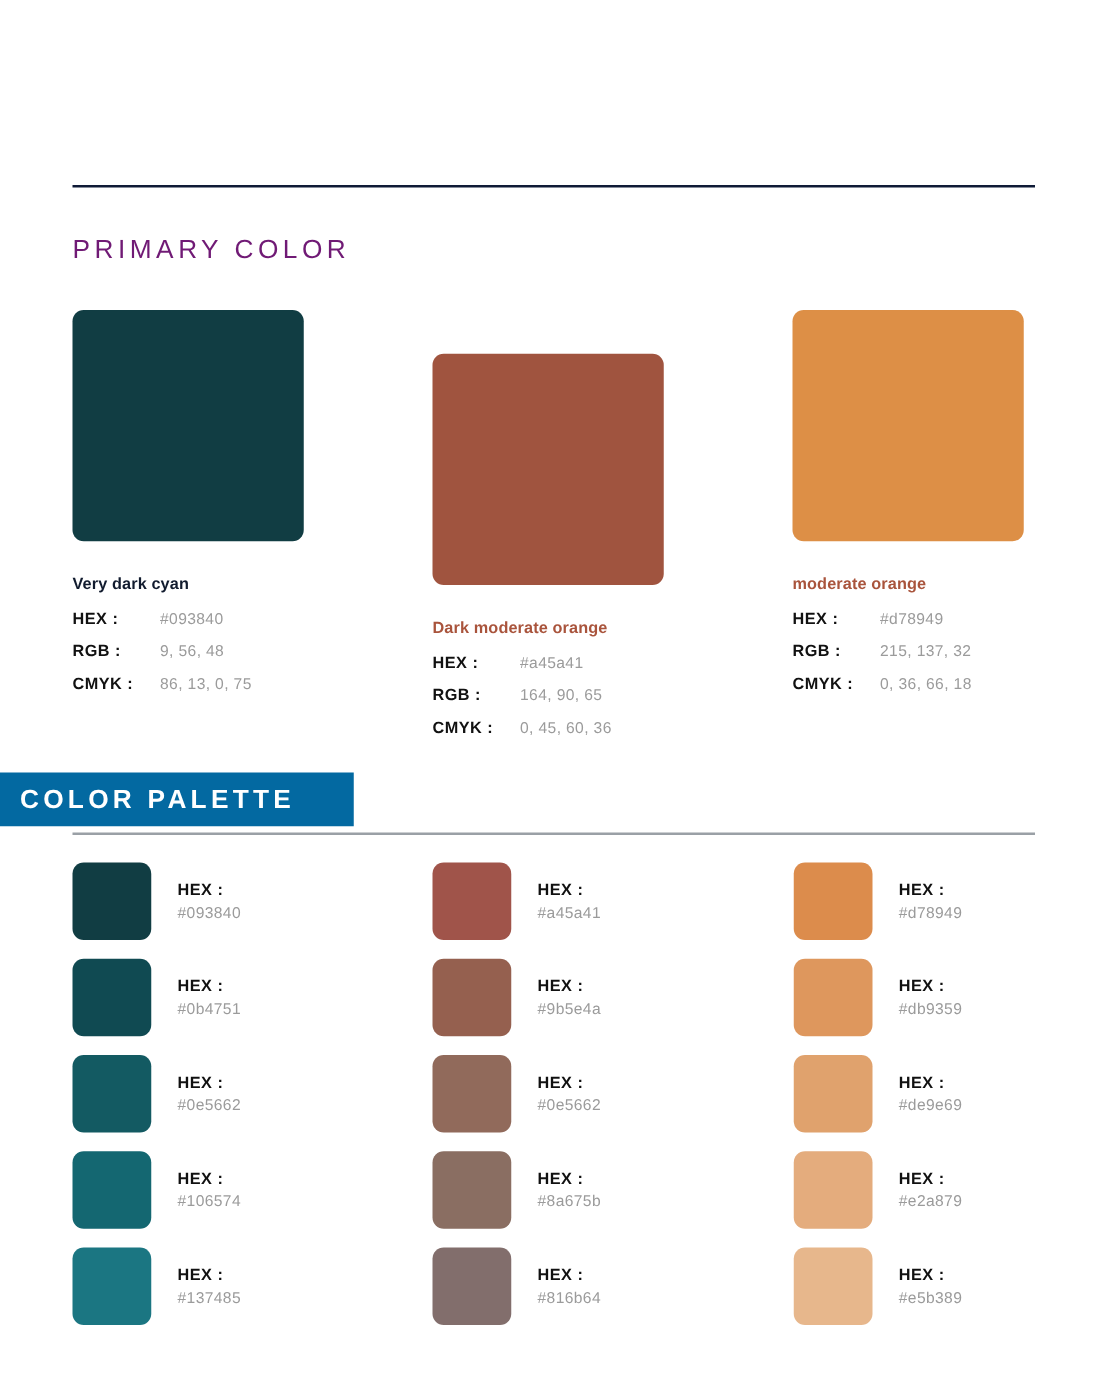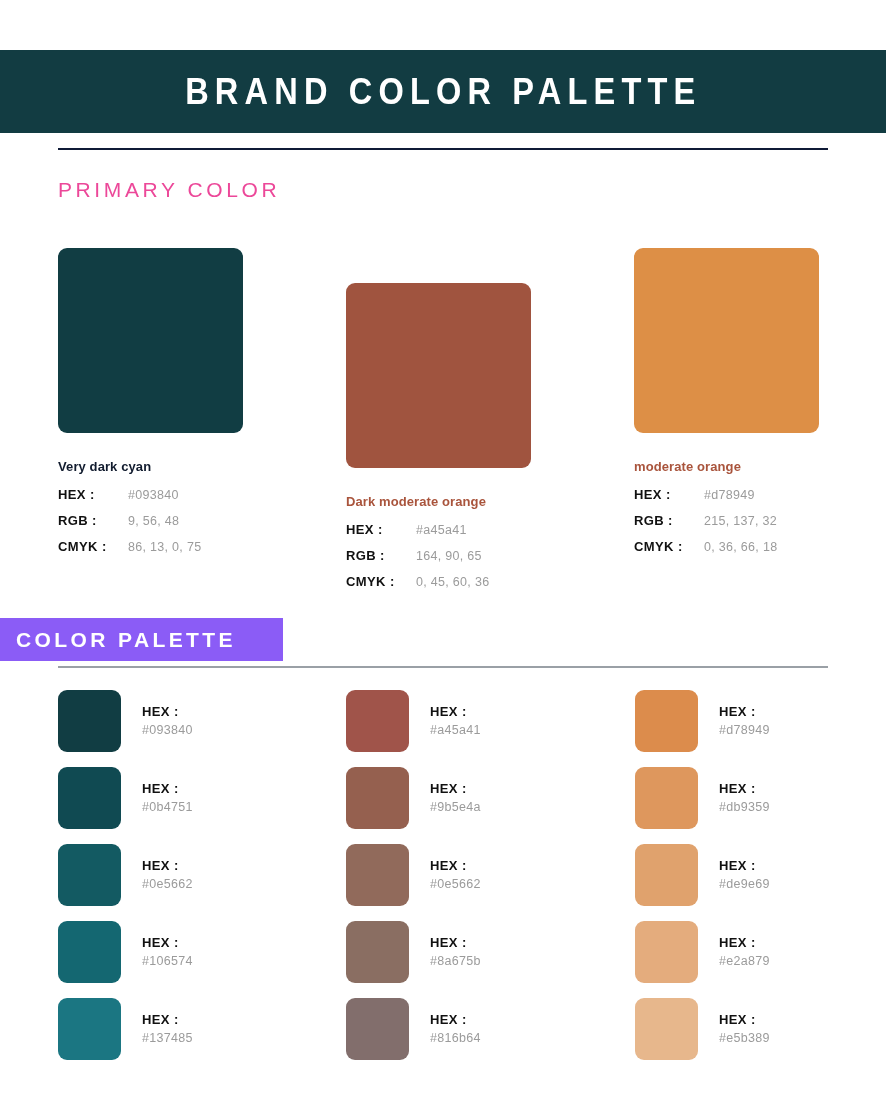--- a/index.html
+++ b/index.html
@@ -52,24 +52,24 @@
     top: 148px;
     width: 770px;
     height: 2px;
     background: #0f1a36;
   }
 
   
   .section-title {
     position: absolute;
     left: 58px;
-    top: 178px;
+    top: 188px;
     font-size: 21px;
     letter-spacing: 3.6px;
-    color: #ec4899;
+    color: #701a75;
     font-weight: 400;
     text-transform: uppercase;
     white-space: nowrap;
   }
 
   .primary-grid {
     position: absolute;
     left: 58px;
     top: 248px;
     width: 800px;
@@ -196,23 +196,20 @@
     letter-spacing: 0.3px;
     line-height: 18px;
     margin-top: 1px;
   }
 </style>
 </head>
 <body>
 
 <div class="page">
 
-  <div class="header-banner" style="background: rgb(18, 60, 66);">
-    <div class="header-title">BRAND COLOR PALETTE</div>
-  </div>
   <div class="rule-dark"></div>
 
   <div class="section-title">PRIMARY COLOR</div>
 
   <div class="primary-grid">
 
     <div class="primary-col c0">
       <div class="big-swatch" style="background: rgb(17, 61, 67);"></div>
       <div class="primary-name" style="color: rgb(17, 27, 46);">Very dark cyan</div>
       <div class="specs">
@@ -264,21 +261,21 @@
         </div>
         <div class="spec-row">
           <div class="spec-label">CMYK :</div>
           <div class="spec-value">0, 36, 66, 18</div>
         </div>
       </div>
     </div>
 
   </div>
 
-  <div class="palette-banner" style="background: #8b5cf6; padding-left: 16px;">
+  <div class="palette-banner" style="background: #0369a1; padding-left: 16px;">
     <div class="palette-banner-title">COLOR PALETTE</div>
   </div>
   <div class="rule-gray"></div>
 
   <div class="palette-grid">
 
     <div class="palette-col p0">
       <div class="palette-row">
         <div class="small-swatch" style="background: rgb(17, 61, 67);"></div>
         <div class="palette-text">

